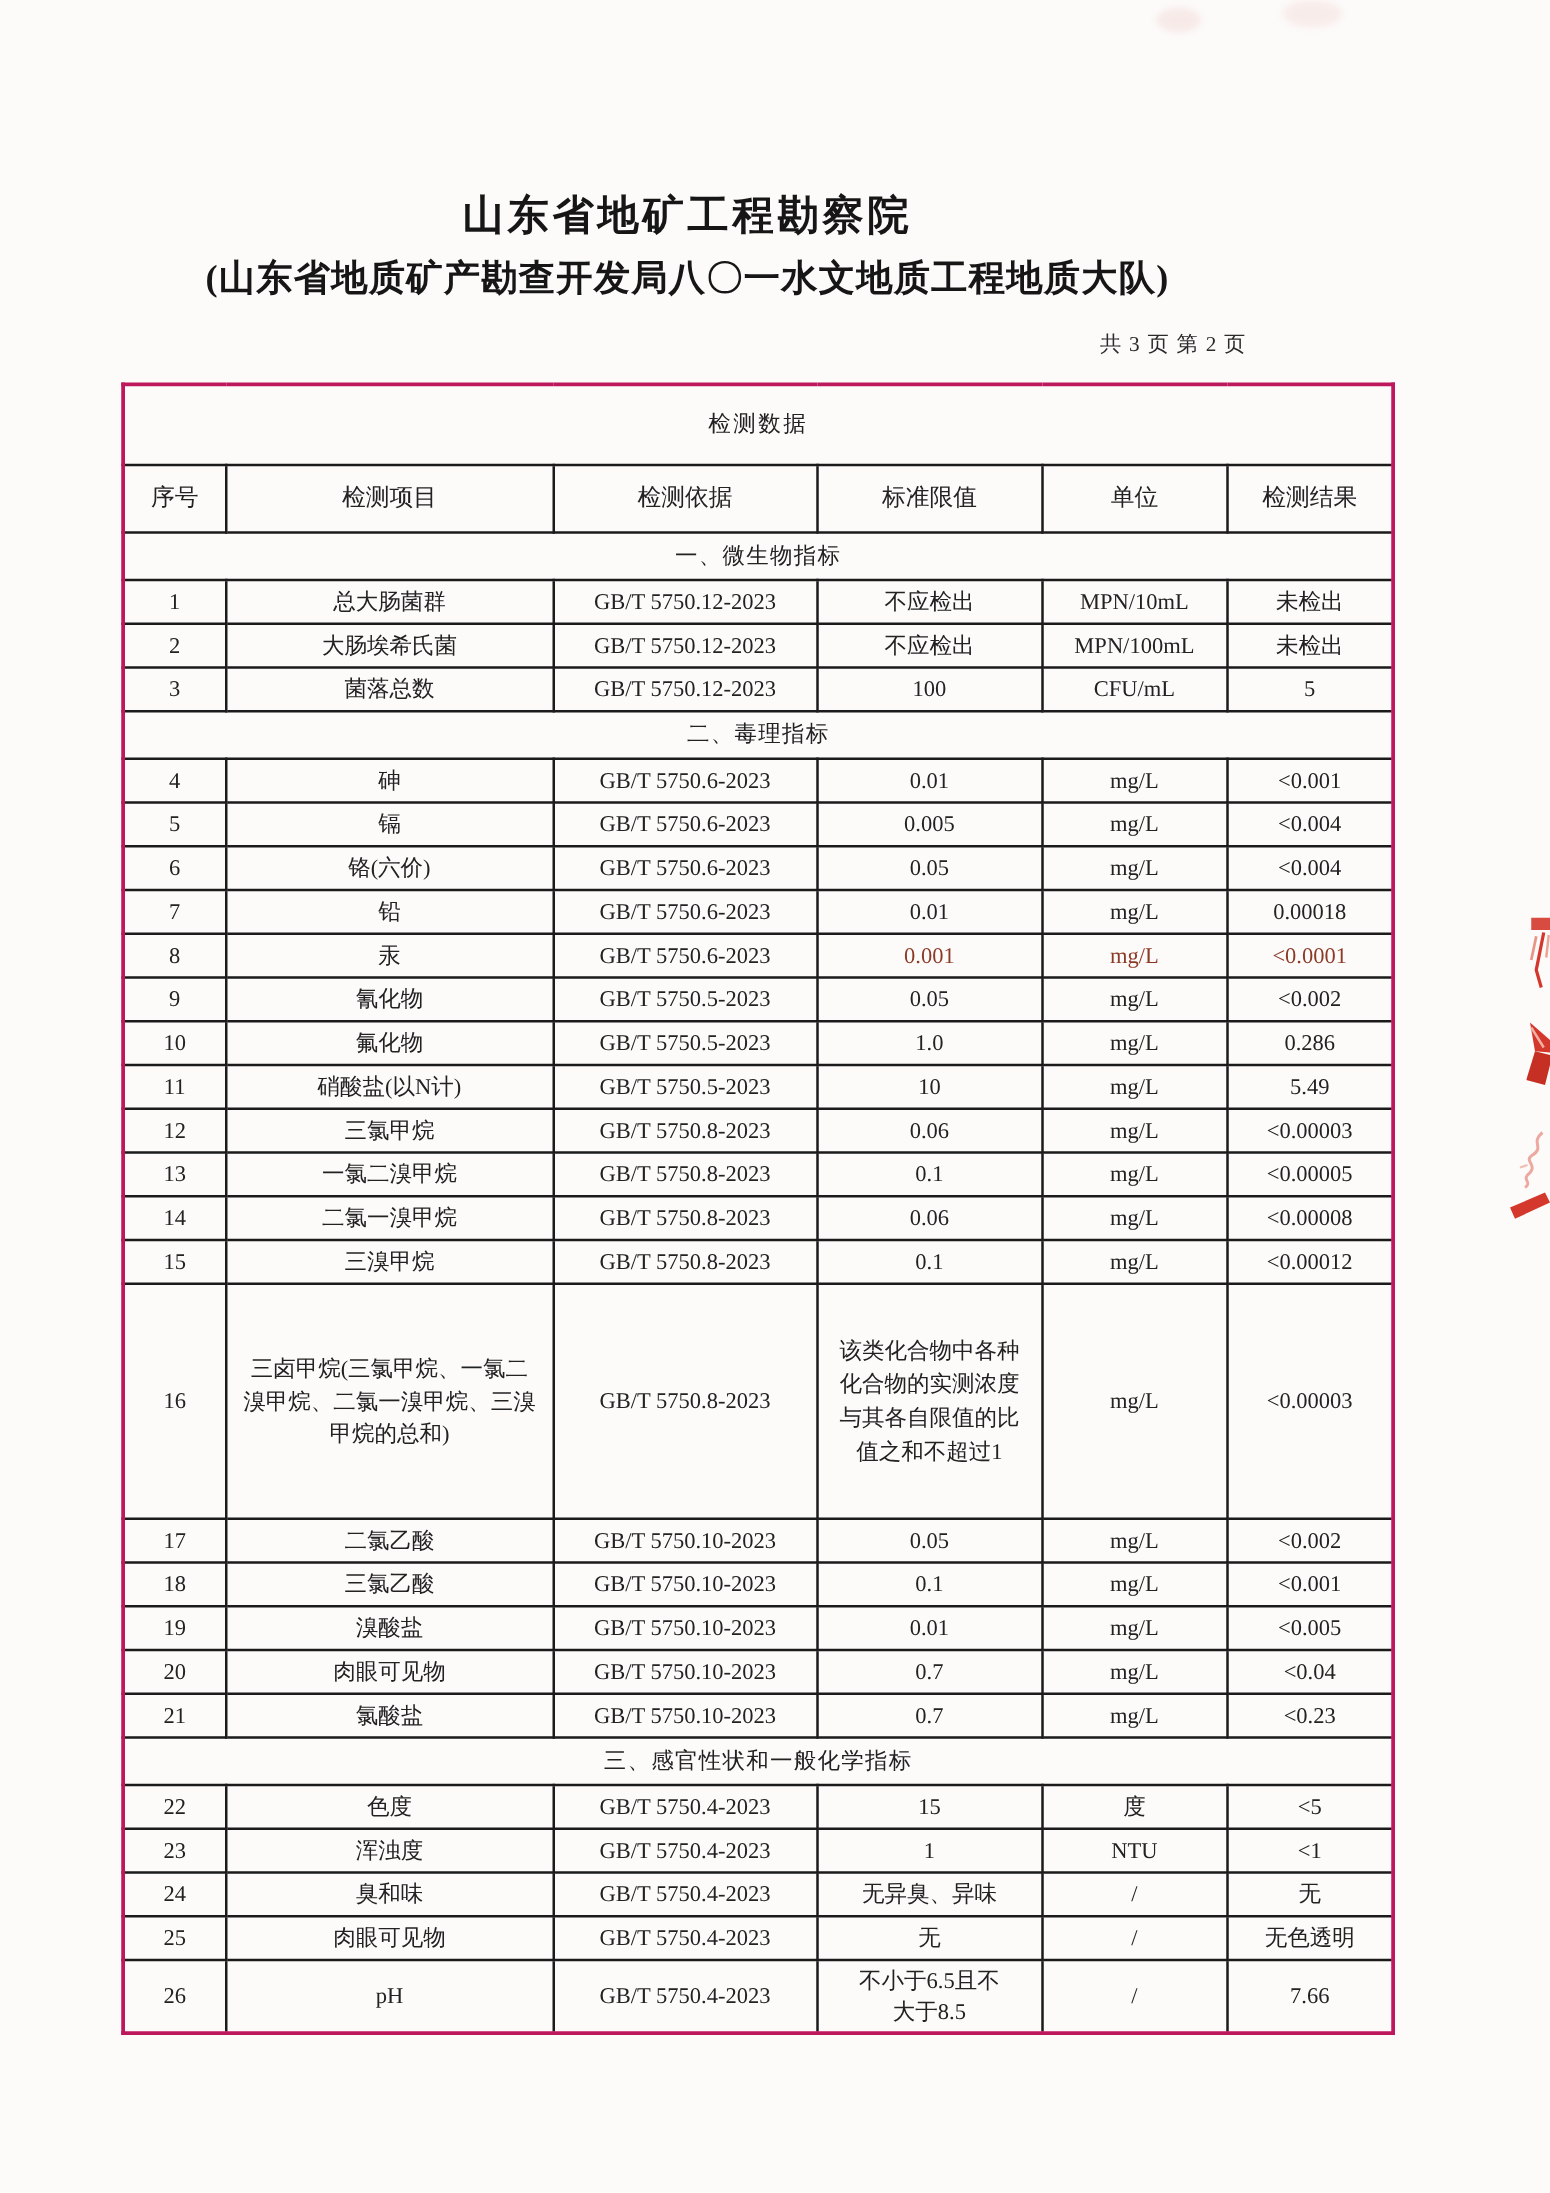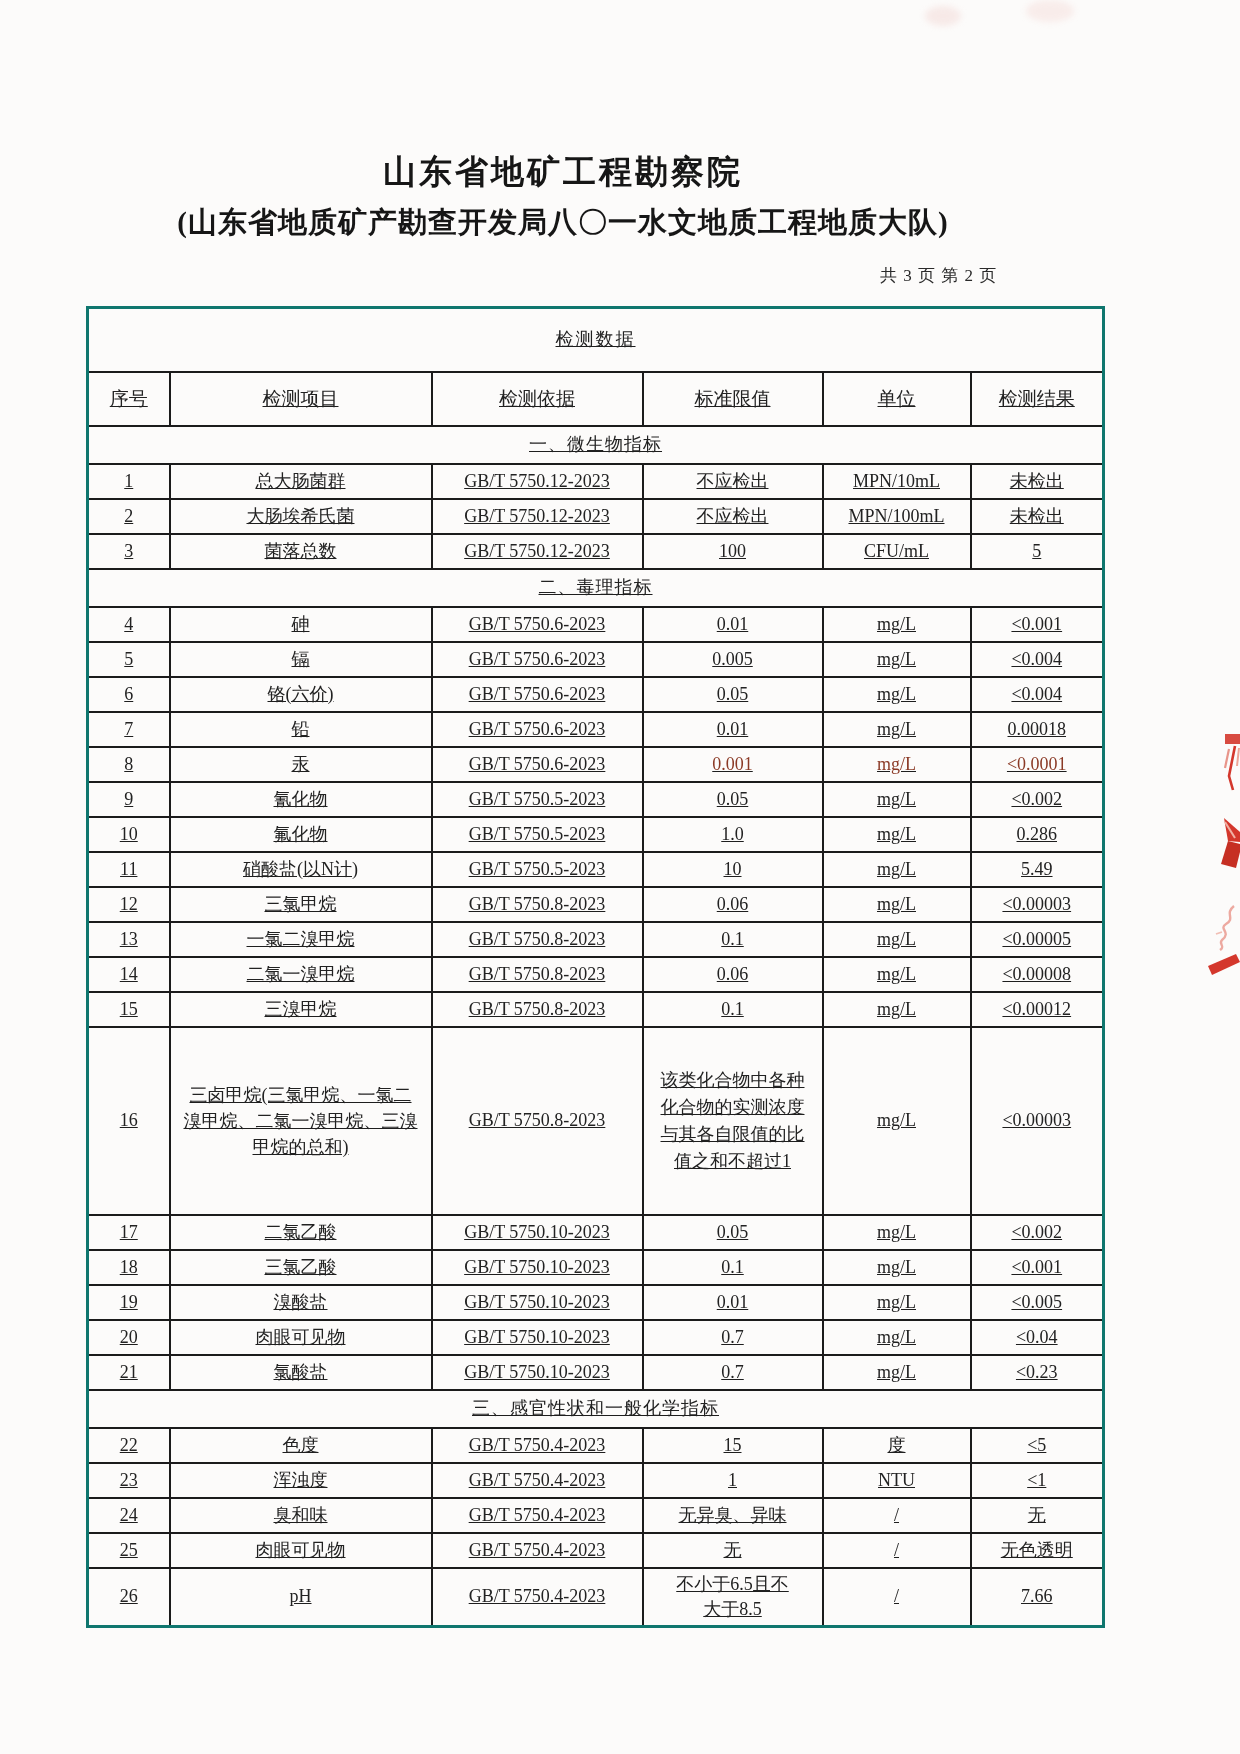--- a/index.html
+++ b/index.html
@@ -2,32 +2,31 @@
 <html><head>
 <meta charset="utf-8">
 <style>
   html,body { margin:0; padding:0; background:#ffffff; }
   .page {
     position:relative; width:1240px; height:1754px;
     background:#fcfbfa; overflow:hidden;
     font-family:"Liberation Serif","DejaVu Serif",serif;
     color:#1e1e1e;
   }
-  .doc-header { position:absolute; top:150px; left:0; width:1100px; text-align:center;padding-left:13px; }
+  .doc-header { position:absolute; top:150px; left:0; width:1100px; text-align:center; }
   .doc-title { font-size:33px; font-weight:bold; letter-spacing:3px; color:#161616; }
   .doc-subtitle { font-size:29px; font-weight:bold; margin-top:8px; letter-spacing:1px; color:#161616; }
   .page-info {
     position:absolute; top:264px; left:880px; width:233px;
     text-align:left; font-size:17px; color:#2a2a2a; letter-spacing:1px;
   }
   table.report {
-    position:absolute; top:306px; left:86px; width:1016px;
+    position:absolute; top:306px; left:97px; width:1016px;
     border-collapse:collapse; table-layout:fixed;
-    border:3px solid #0f766e;
-    text-decoration:underline;
+    border:3px solid #be185d;
   }
   .report th, .report td {
     border:2px solid #1b1b1b;
     text-align:center; vertical-align:middle;
     font-size:18px; font-weight:normal;
     padding:2px 6px; line-height:1.3;
     color:#222;
     word-break:break-all;
   }
   .table-title-cell { height:58px; font-size:20px; letter-spacing:2px; }

